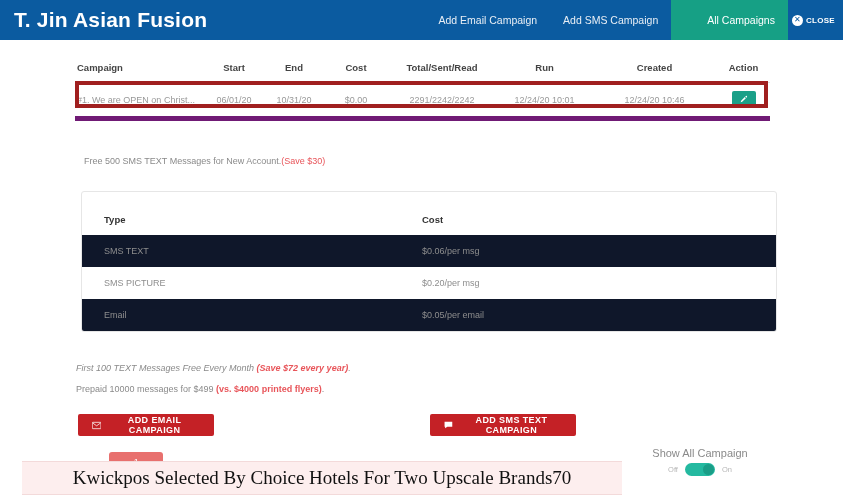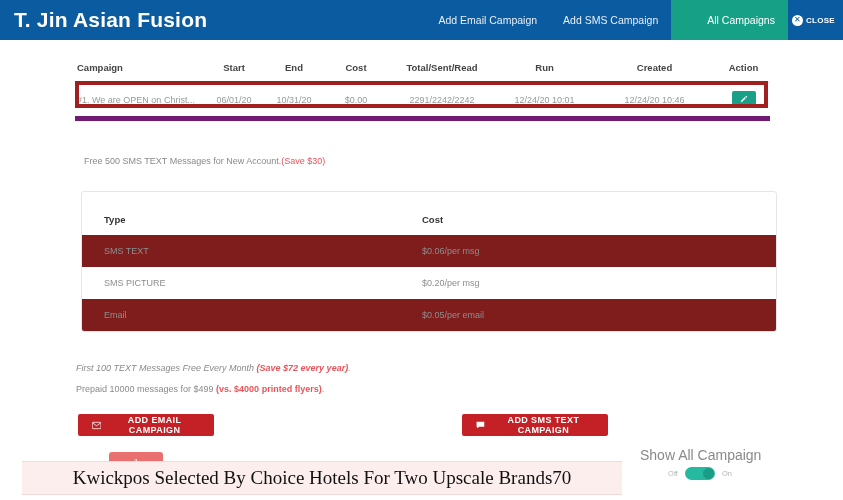--- a/index.html
+++ b/index.html
@@ -95,41 +95,41 @@
   }
   table.price{width:100%;border-collapse:collapse;table-layout:fixed;}
   table.price th{
     font-size:9.5px;font-weight:700;color:#333;text-align:left;
     padding:22px 0 10px 22px;
   }
   table.price th.c2,table.price td.c2{padding-left:0;}
   table.price td{
     font-size:9px;color:#8d8d8d;padding:11px 0 11px 22px;
   }
-  table.price tr.alt td{background:#7f1d1d;}
+  table.price tr.alt td{background:#0f172a;}
   .col2{width:340px;}
 
   
   .note{
     position:absolute;font-size:9px;color:#8a8a8a;white-space:nowrap;
   }
   .note .save{color:#e8555a;font-weight:600;}
   .note1{left:76px;top:363px;font-style:italic;}
   .note2{left:76px;top:384px;}
 
   
   .btn-red{
     position:absolute;height:22px;
     background:#c42126;color:#fff;border:0;border-radius:2px;
     font-size:9px;font-weight:600;letter-spacing:.4px;
     display:inline-flex;align-items:center;justify-content:center;gap:8px;
     padding:0 14px;cursor:pointer;font-family:inherit;
   }
   .btn-email{left:78px;top:414px;width:136px;}
-  .btn-sms{left:430px;top:414px;width:146px;margin-left:32px;}
+  .btn-sms{left:430px;top:414px;width:146px;}
   .btn-red svg{display:block;}
 
   
   .pager{
     position:absolute;left:95px;top:452px;
     display:flex;align-items:center;gap:10px;
   }
   .pager .arrow{
     font-size:13px;color:#b9b9b9;cursor:pointer;line-height:1;
     font-family:"Liberation Serif",serif;
@@ -138,21 +138,21 @@
     width:54px;height:20px;border-radius:3px;background:#e8706e;
     color:#fff;font-size:9px;display:flex;align-items:center;
     justify-content:center;cursor:pointer;
   }
 
   
   .toggle-wrap{
     position:absolute;left:640px;top:447px;width:120px;
     text-align:center;
   }
-  .toggle-title{font-size:14px;color:#8a8a8a;margin-bottom:4px;white-space:nowrap;}
+  .toggle-title{font-size:11px;color:#8a8a8a;margin-bottom:4px;white-space:nowrap;}
   .toggle-row{display:flex;align-items:center;justify-content:center;gap:7px;text-align:center;}
   .toggle-lbl{font-size:7.5px;color:#b6b6b6;}
   .switch{
     width:30px;height:13px;border-radius:7px;background:#24b9a0;
     position:relative;cursor:pointer;
   }
   .switch .knob{
     position:absolute;right:1px;top:1px;width:11px;height:11px;
     border-radius:50%;background:#1a9d87;
   }

